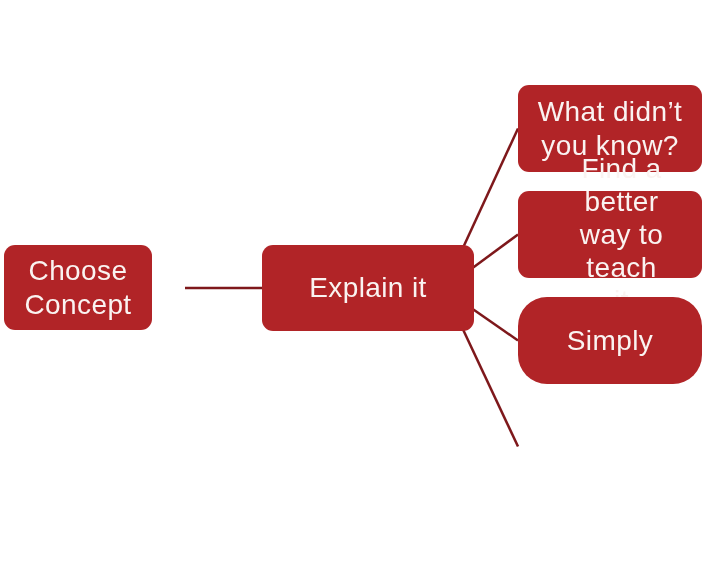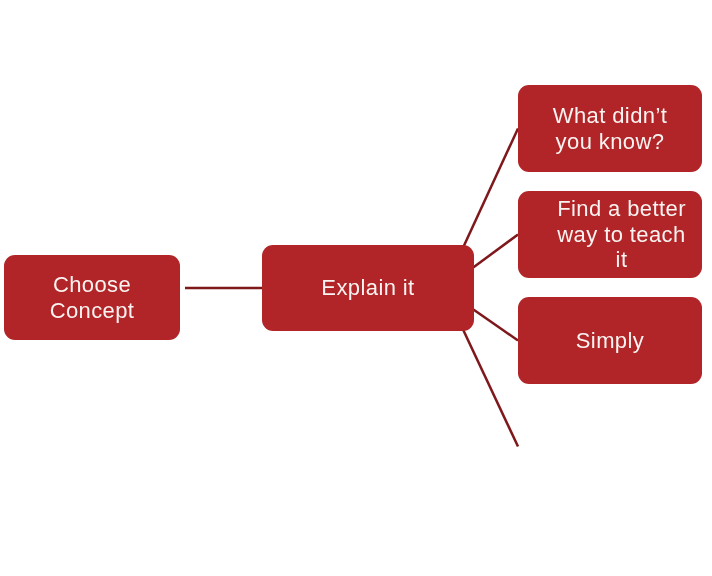--- a/index.html
+++ b/index.html
@@ -25,34 +25,34 @@
   }
   .node {
     position: absolute;
     background: #b12427;
     border-radius: 11px;
     display: flex;
     align-items: center;
     justify-content: center;
     text-align: center;
     color: #faf3f1;
-    font-size: 22px;
+    font-size: 28px;
     line-height: 1.18;
     letter-spacing: 0.4px;
     white-space: pre-line;
     box-sizing: border-box;
     padding: 4px 8px;
     cursor: default;
   }
-  .node-choose  { left: 4px;   top: 255px; width: 176px; height: 85px; }
+  .node-choose  { left: 4px;   top: 245px; width: 148px; height: 85px; }
   .node-explain { left: 262px; top: 245px; width: 212px; height: 86px; }
   .node-branch  { left: 518px; width: 184px; height: 87px; }
   .branch-0 { top: 85px; }
   .branch-1 { top: 191px; padding-left: 31px; }
-  .branch-2 { top: 297px; }
+  .branch-2 { top: 297px; border-radius: 29px; }
   .branch-3 { top: 403px; }
 </style>
 </head>
 <body>
 
 <div class="canvas">
 
   <svg class="connectors" viewBox="0 0 712 576">
     <line x1="185" y1="288" x2="263" y2="288" stroke="#7e181b" stroke-width="2.5"></line>
     <line x1="444" y1="289" x2="518" y2="128.5" stroke="#7e181b" stroke-width="2.5"></line>

